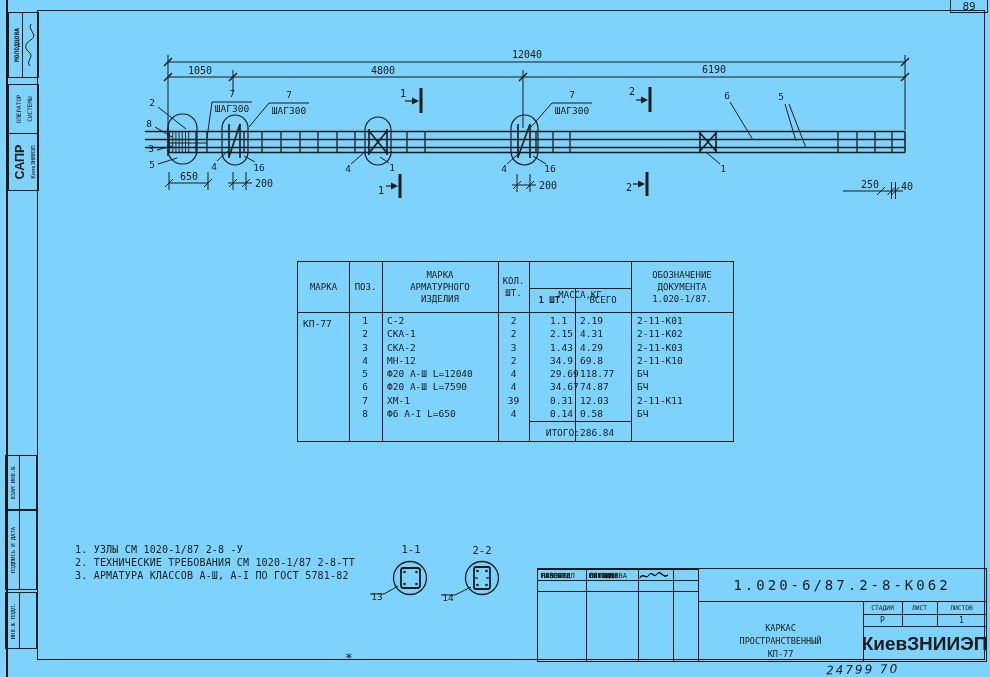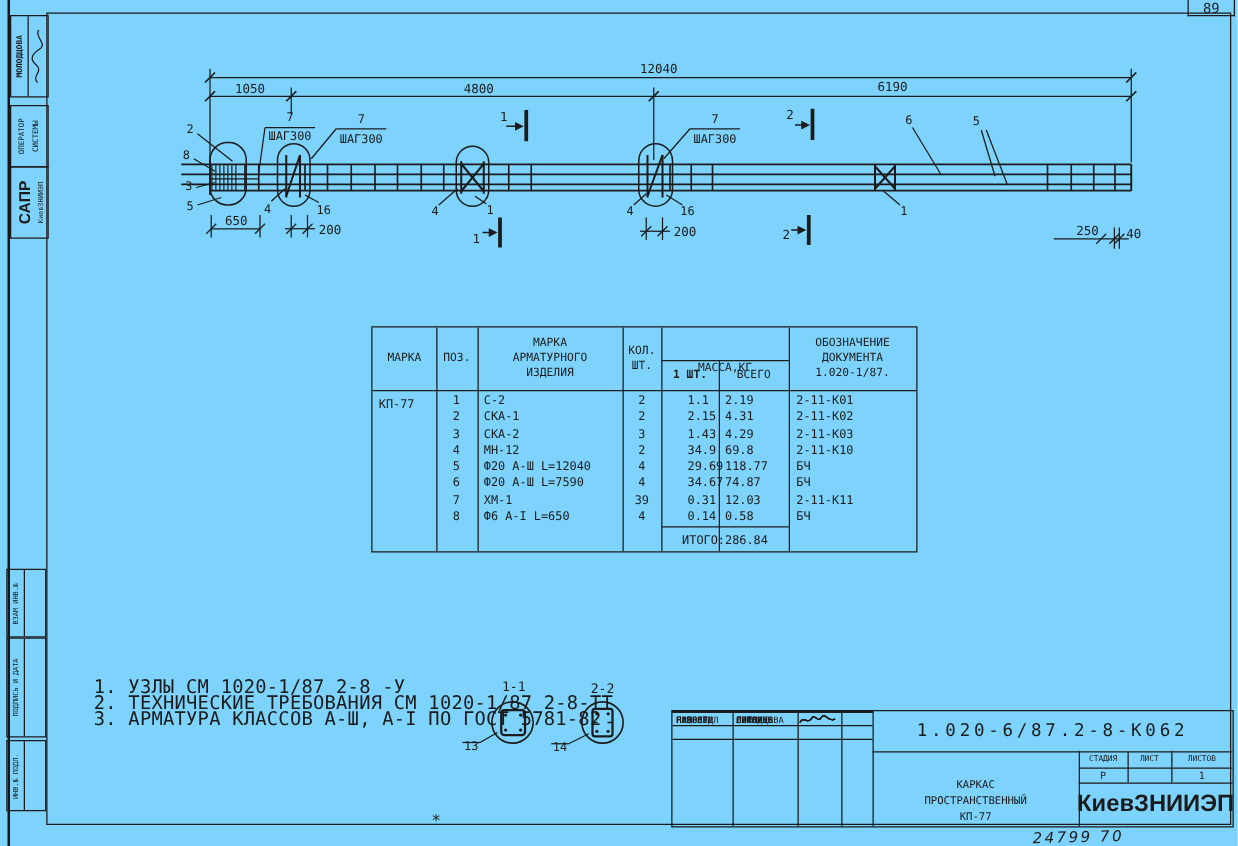--- a/index.html
+++ b/index.html
@@ -29,21 +29,21 @@
   .preline{white-space:pre-line;}
   #tbody-rows{position:absolute;left:0;top:52px;width:435px;}
   .prow{display:flex;height:13.3px;line-height:13.3px;}
   .prow .c-poz{width:84px;text-align:right;padding-right:14px;box-sizing:border-box;}
   .prow .c-item{width:116px;padding-left:5px;box-sizing:border-box;}
   .prow .c-qty{width:31px;text-align:center;}
   .prow .c-m1{width:46px;padding-left:21px;box-sizing:border-box;}
   .prow .c-mall{width:56px;padding-left:5px;box-sizing:border-box;}
   .prow .c-doc{width:102px;padding-left:6px;box-sizing:border-box;}
   
-  #notes{left:75px;top:543px;font-size:15px;line-height:13px;letter-spacing:.2px;}
+  #notes{left:75px;top:543px;font-size:10px;line-height:13px;letter-spacing:.2px;}
   
   #tblock{left:537px;top:568px;width:448px;height:92px;border:1.8px solid #1b1b1b;font-size:7px;}
   #tblock .vline{position:absolute;top:0;width:1px;height:100%;background:#1b1b1b;}
   .tb-cell{position:absolute;display:flex;align-items:center;}
   .sig-row{position:absolute;left:0;width:160px;height:11.8px;border-top:1px solid #1b1b1b;
            display:flex;align-items:center;}
   .sig-row .r{width:48px;padding-left:3px;box-sizing:border-box;}
   .sig-row .n{width:52px;padding-left:3px;box-sizing:border-box;}
   .sig-row .s{width:35px;}
   #doc-number{position:absolute;left:160px;top:0;width:288px;height:32px;border-bottom:1.2px solid #1b1b1b;

